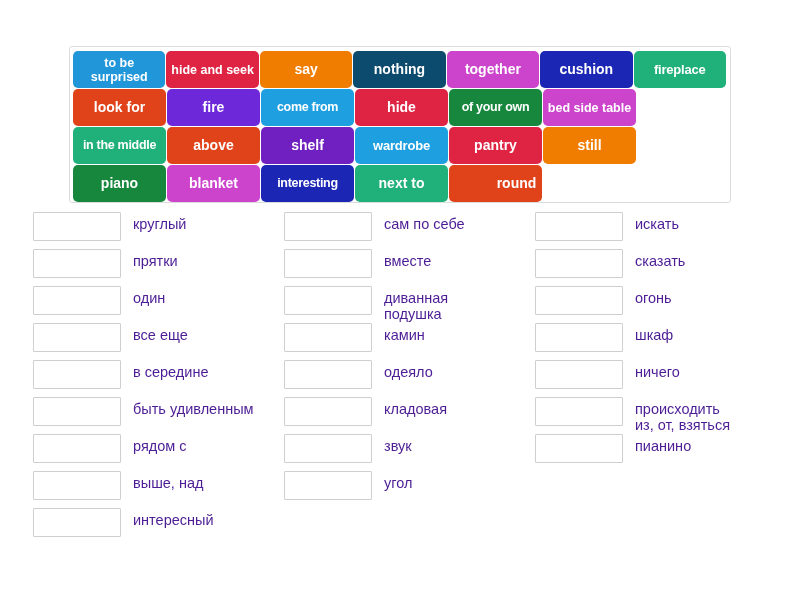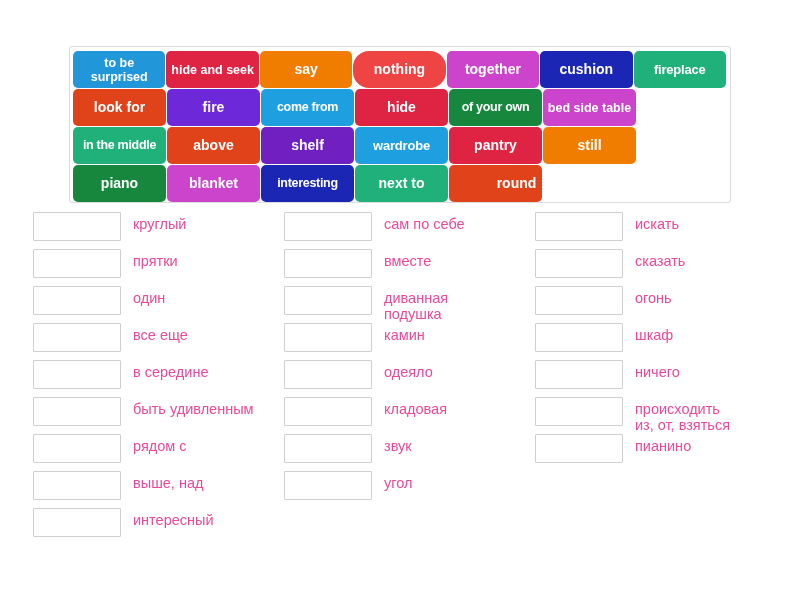--- a/index.html
+++ b/index.html
@@ -85,36 +85,36 @@
     background: #ffffff;
     box-sizing: border-box;
     flex: 0 0 auto;
     border-radius: 1px;
     cursor: pointer;
   }
   .ans-label {
     margin-left: 12px;
     font-size: 14.5px;
     line-height: 16px;
-    color: #ec4899;
+    color: #4c1d95;
     padding-top: 4px;
     white-space: pre-line;
   }
 </style>
 </head>
 <body>
 
 <div id="root">
 
   <div id="tile-bank">
       <div class="tile-row">
         <div class="tile two-line" style="background: rgb(33, 150, 217);">to be surprised</div>
         <div class="tile two-line" style="background: rgb(222, 35, 67);">hide and seek</div>
         <div class="tile" style="background: rgb(240, 124, 0);">say</div>
-        <div class="tile" style="background: #ef4444; border-radius: 16px;">nothing</div>
+        <div class="tile" style="background: #0c4a6e;">nothing</div>
         <div class="tile" style="background: rgb(204, 68, 204);">together</div>
         <div class="tile" style="background: rgb(27, 38, 180);">cushion</div>
         <div class="tile squeeze" style="background: rgb(32, 176, 122);">fireplace</div>
       </div>
       <div class="tile-row">
         <div class="tile" style="background: rgb(224, 67, 26);">look for</div>
         <div class="tile" style="background: #6d28d9;">fire</div>
         <div class="tile squeeze2" style="background: rgb(30, 159, 224);">come from</div>
         <div class="tile" style="background: rgb(222, 35, 67);">hide</div>
         <div class="tile squeeze2" style="background: rgb(22, 135, 60);">of your own</div>

